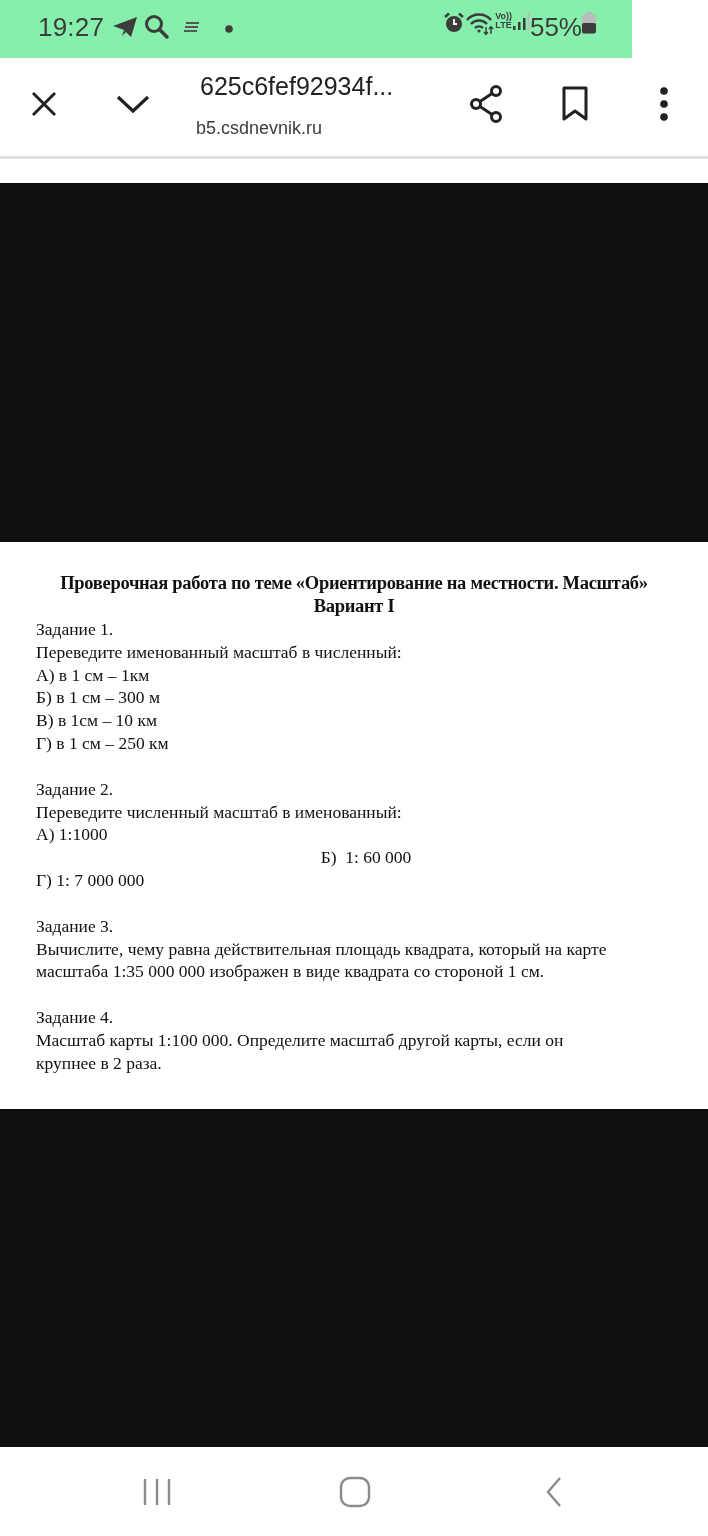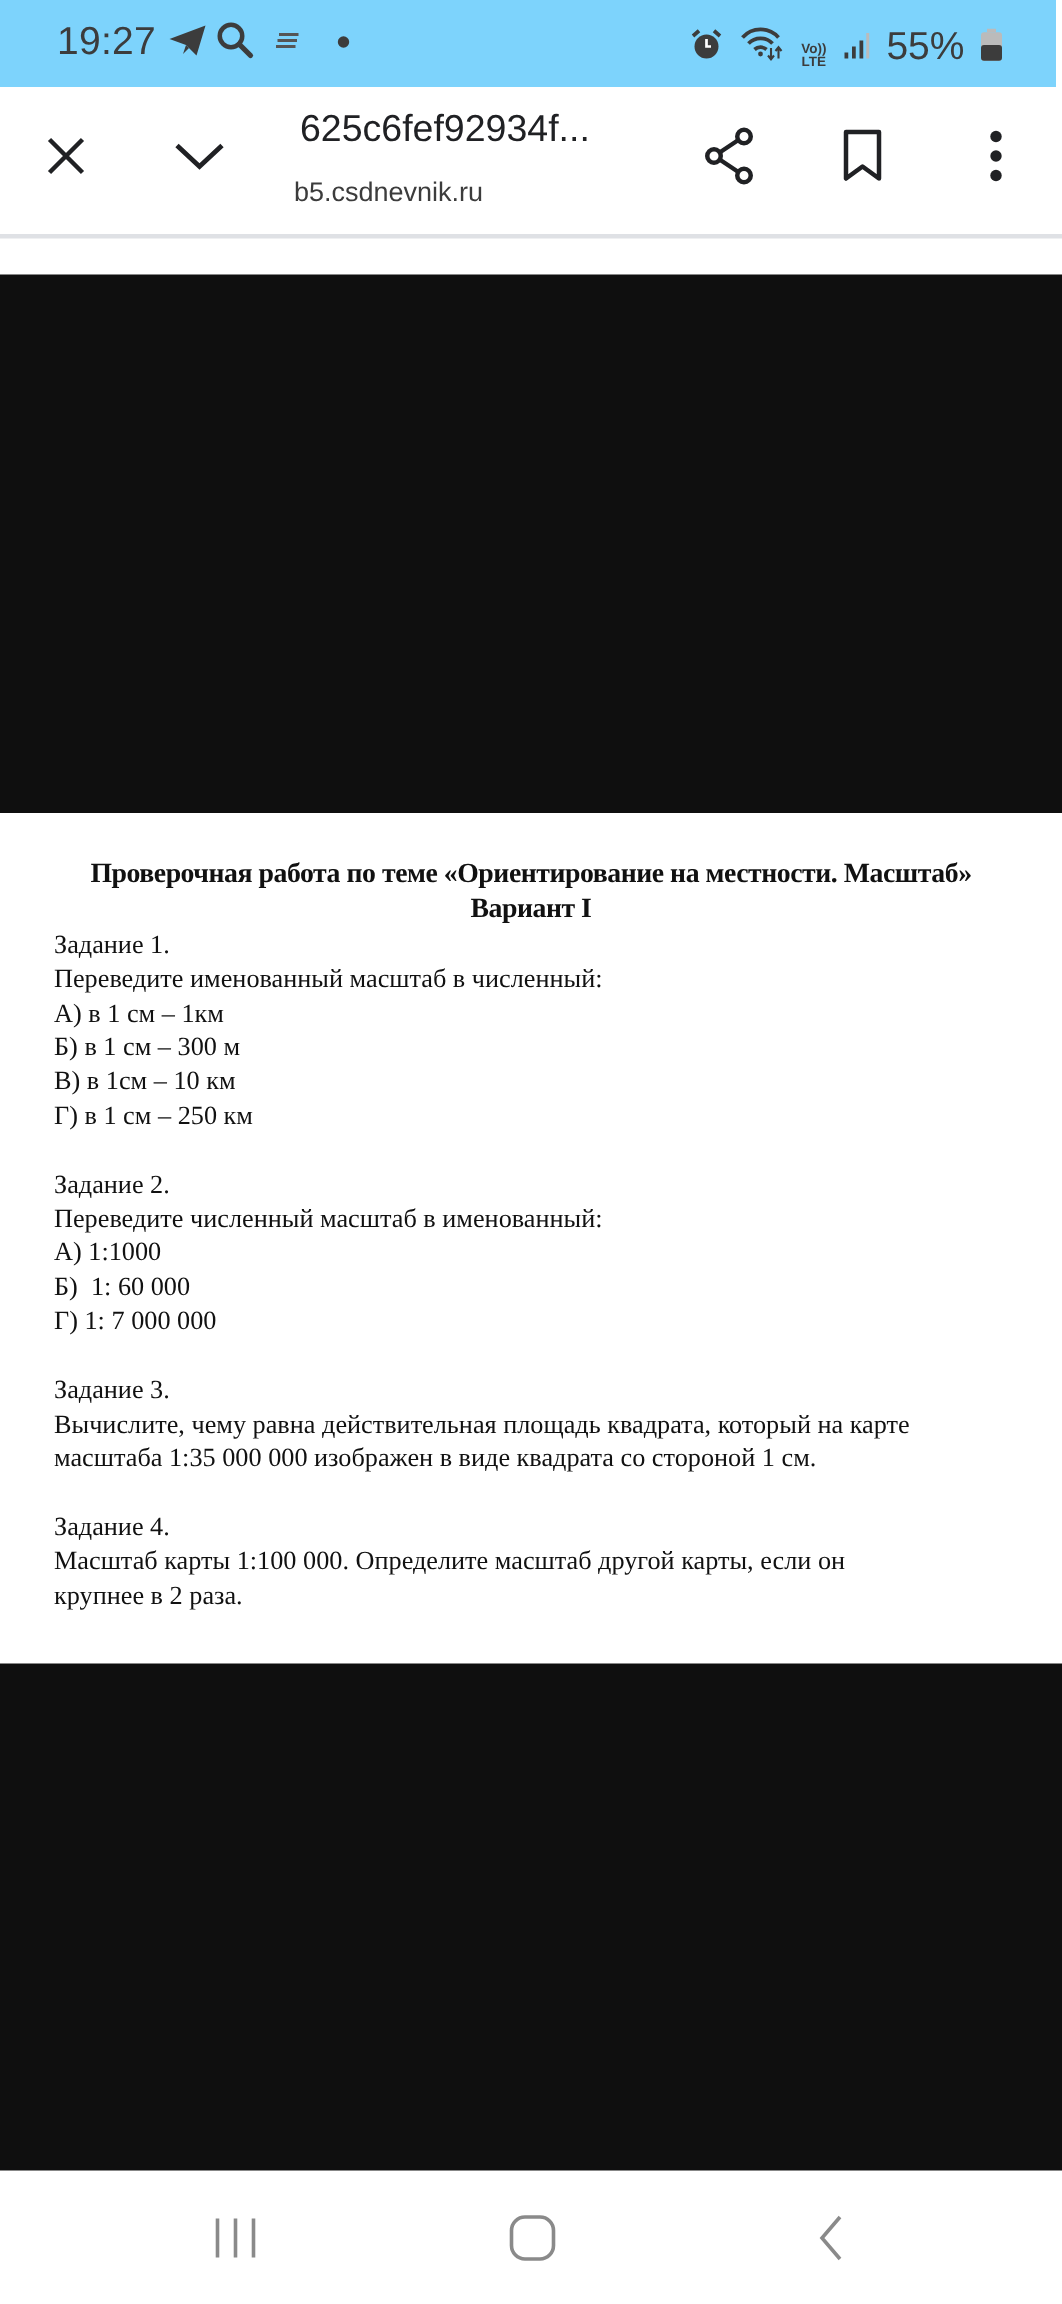--- a/index.html
+++ b/index.html
@@ -1,23 +1,23 @@
 <!DOCTYPE html>
 <html><head>
   <meta charset="utf-8">
   <style>
     * { box-sizing: border-box; margin: 0; padding: 0; }
     html, body { width: 708px; height: 1536px; overflow: hidden; background: #ffffff; }
     body { position: relative; font-family: "Liberation Sans", sans-serif; color: #202124; }
 
     
-    .status-bar { position: absolute; top: 0; left: 0; width: 704px; height: 58px; background: #7dd3fc; }
+    .status-bar { position: absolute; top: 0; left: 0; width: 632px; height: 58px; background: #86efac; }
     .status-time { position: absolute; left: 38px; top: 12px; font-size: 26px; color: #3c3c3c; letter-spacing: 0.2px; }
     .status-left-icons { position: absolute; left: 112px; top: 14px; height: 30px; display: flex; align-items: center; gap: 6px; }
-    .status-right { position: absolute; right: 36px; top: 12px; height: 34px; display: flex; align-items: flex-end; gap: 11px; }
+    .status-right { position: absolute; right: 36px; top: 12px; height: 34px; display: flex; align-items: flex-start; gap: 0; }
     .battery-text { font-size: 26px; color: #3c3c3c; }
     .lte { font-size: 9px; line-height: 9px; font-weight: bold; color: #3c3c3c; text-align: center; }
 
     
     .toolbar { position: absolute; top: 58px; left: 0; width: 708px; height: 98px; background: #fff; padding-left: 24px; }
     .tb-btn { position: absolute; display: flex; align-items: center; justify-content: center; width: 48px; height: 48px; }
     .title-text { position: absolute; left: 200px; top: 14px; font-size: 25px; color: #202124; }
     .url-text { position: absolute; left: 196px; top: 60px; font-size: 18px; color: #3c3c3c; }
     .toolbar-divider { position: absolute; top: 156px; left: 0; width: 708px; height: 3px; background: #dfe1e5; }
 
@@ -154,21 +154,21 @@
         <div>А) в 1 см – 1км</div>
         <div>Б) в 1 см – 300 м</div>
         <div>В) в 1см – 10 км</div>
         <div>Г) в 1 см – 250 км</div>
       </div>
       <div class="gap"></div>
       <div>
         <div class="b">Задание 2.</div>
         <div class="b">Переведите численный масштаб в именованный:</div>
         <div>А) 1:1000</div>
-        <div style="white-space:pre;">Б)  1: 60 000</div>
+        <div style="white-space:pre;text-align:center;">Б)  1: 60 000</div>
         <div>Г) 1: 7 000 000</div>
       </div>
       <div class="gap"></div>
       <div>
         <div class="b">Задание 3.</div>
         <div>Вычислите, чему равна действительная площадь квадрата, который на карте</div>
         <div>масштаба 1:35 000 000 изображен в виде квадрата со стороной 1 см.</div>
       </div>
       <div class="gap"></div>
       <div>

